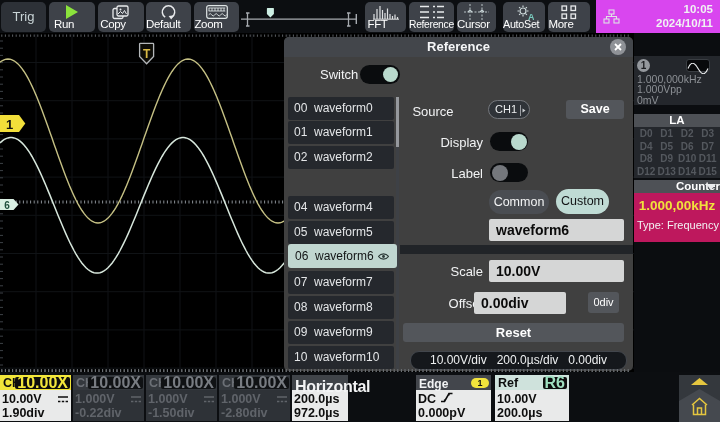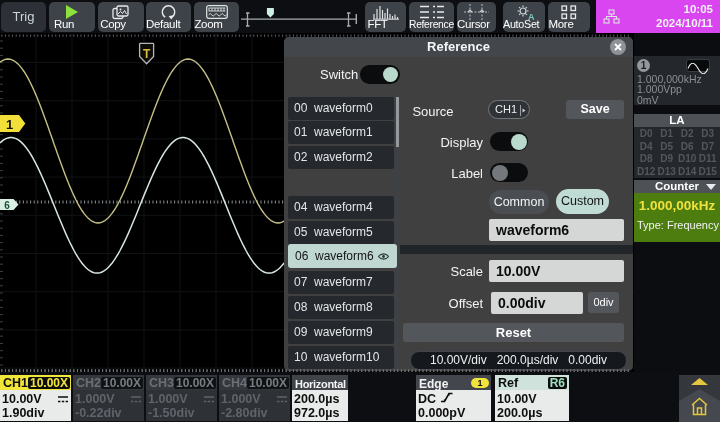--- a/index.html
+++ b/index.html
@@ -1,21 +1,21 @@
 <!DOCTYPE html>
 <html><head><meta charset="utf-8"><style>
 *{margin:0;padding:0;box-sizing:border-box;font-family:"Liberation Sans",sans-serif;}
 html,body{width:720px;height:422px;overflow:hidden;background:#0c0e11;}
 #root{position:absolute;top:0;left:0;width:720px;height:422px;background:#0c0e11;}
 .abs{position:absolute;}
 .btn{position:absolute;top:2px;height:30px;background:#3e4249;border-radius:5px;color:#fff;}
 .btn .lbl{position:absolute;bottom:2px;left:0;right:16px;text-align:center;font-size:11.5px;font-weight:normal;color:#fff;letter-spacing:-0.3px;white-space:nowrap;}
 .hdr{position:absolute;left:0;top:0;right:0;height:15px;}
 .chlbl{position:absolute;left:3px;top:1px;font-size:12.5px;font-weight:bold;}
-.chbadge{position:absolute;right:1px;top:1.5px;height:12px;border-radius:2px;font-weight:bold;font-size:12px;line-height:12px;padding:0 2px;}
+.chbadge{position:absolute;right:1px;top:1.5px;height:12px;border-radius:2px;font-weight:bold;font-size:16px;line-height:12px;padding:0 2px;}
 .row1{position:absolute;left:2px;top:17px;font-size:12.5px;font-weight:bold;}
 .row2{position:absolute;left:2px;top:31px;font-size:12.5px;font-weight:bold;}
 .sideh{position:absolute;left:634px;width:86px;height:13px;background:#4e5156;text-align:center;font-size:11.5px;font-weight:bold;color:#fff;line-height:13px;}
 .lbR{position:absolute;text-align:right;color:#f2f3f4;font-size:13px;width:80px;}
 .fld{position:absolute;background:#d5d6d6;border-radius:2px;color:#0b0b0b;font-weight:bold;font-size:14px;line-height:22px;padding-left:7px;height:22px;}
 .gbtn{position:absolute;background:#53565b;border-radius:3px;color:#fff;text-align:center;}
 </style></head><body>
 <div id="root">
 
 <div class="abs" style="left:0;top:0;width:720px;height:33px;background:#0c0e11;"></div>
@@ -777,24 +777,24 @@
   <span>D8</span>
         <span>D9</span>
         <span>D10</span>
         <span>D11</span>
   <span>D12</span>
         <span>D13</span>
         <span>D14</span>
         <span>D15</span>
  </div>
 </div>
-<div class="sideh" style="top:180px;">Counter<svg class="abs" style="right:4px;top:4px;" width="10" height="6" viewBox="0 0 10 6">
+<div class="sideh" style="top:180px;text-align:right;">Counter<svg class="abs" style="right:4px;top:4px;" width="10" height="6" viewBox="0 0 10 6">
         <path d="M0 0 L10 0 L5 6 Z" fill="#e8eaec"></path>
       </svg></div>
-<div class="abs" style="left:634px;top:193px;width:86px;height:49px;background:#4d7c0f;">
+<div class="abs" style="left:634px;top:193px;width:86px;height:49px;background:#be185d;">
  <div class="abs" style="left:0;top:5px;width:86px;text-align:center;color:#f0e23c;font-size:13.5px;font-weight:bold;">1.000,00kHz</div>
  <div class="abs" style="left:3px;top:26px;color:#f2f3f4;font-size:11px;">Type: Frequency</div>
 </div>
 <div class="abs" style="left:631px;top:189px;width:2px;height:9px;background:#d7b93c;"></div>
 
 <div class="abs" style="left:284px;top:37px;width:349px;height:334px;background:#404040;border-radius:5px;">
  <div class="abs" style="left:0;top:0;width:349px;height:20px;background:#43464b;border-radius:5px 5px 0 0;text-align:center;color:#f5f6f7;font-size:13px;font-weight:bold;line-height:20px;">Reference</div>
  <div class="abs" style="left:326px;top:2px;width:16px;height:16px;border-radius:8px;background:#8f9297;">
   <svg width="16" height="16" viewBox="0 0 16 16">
           <path d="M5 5 L11 11 M11 5 L5 11" stroke="#fff" stroke-width="1.8"></path>
@@ -846,21 +846,21 @@
 
  <div class="abs" style="left:205px;top:153px;width:60px;height:24px;background:#4a4d52;border-radius:12px;color:#f2f3f4;font-size:12.5px;text-align:center;line-height:24px;">Common</div>
  <div class="abs" style="left:272px;top:152px;width:53px;height:25px;background:#bfdbd4;border-radius:13px;color:#121415;font-size:12.5px;text-align:center;line-height:25px;">Custom</div>
  <div class="fld" style="left:205px;top:182px;width:135px;">waveform6</div>
 
  <div class="abs" style="left:116px;top:208px;width:233px;height:9px;background:#212428;"></div>
 
  <div class="lbR" style="left:119px;top:227px;">Scale</div>
  <div class="fld" style="left:205px;top:223px;width:135px;">10.00V</div>
  <div class="lbR" style="left:119px;top:259px;">Offset</div>
- <div class="fld" style="left:207px;top:255px;width:92px;">0.00div</div>
+ <div class="fld" style="left:190px;top:255px;width:92px;">0.00div</div>
  <div class="gbtn" style="left:304px;top:255px;width:31px;height:21px;font-size:11px;line-height:21px;">0div</div>
  <div class="gbtn" style="left:119px;top:286px;width:221px;height:19px;font-size:13px;font-weight:bold;line-height:19px;">Reset</div>
  <div class="abs" style="left:126px;top:314px;width:217px;height:19px;background:#15181c;border:1px solid #42464c;border-radius:9px;line-height:17px;color:#eef0f1;font-size:12px;text-align:center;line-height:17px;">10.00V/div&nbsp;&nbsp;&nbsp;200.0µs/div&nbsp;&nbsp;&nbsp;0.00div</div>
 </div>
 
 <div class="abs" style="left:0;top:372px;width:720px;height:50px;background:#0c0e11;"></div>
 <svg class="abs" style="left:0;top:369px;" width="630" height="3" viewBox="0 0 630 3">
       <g stroke="#6d7176" stroke-width="1">
         <line x1="1.8" y1="0" x2="1.8" y2="3"></line>
         <line x1="5.4" y1="0" x2="5.4" y2="3"></line>
@@ -1076,21 +1076,21 @@
  <div class="chbadge" style="background:#101214;color:#787c82;">10.00X</div>
  <div class="row1" style="color:#60646a;">1.000V</div>
  <svg class="abs" style="left:58px;top:21px;" width="10" height="7" viewBox="0 0 10 7">
         <path d="M0 1 h10 M0 5.5 h2.4 M3.8 5.5 h2.4 M7.6 5.5 h2.4" stroke="#60646a" stroke-width="1.5"></path>
       </svg>
  <div class="row2" style="color:#60646a;">-2.80div</div>
 </div>
 
 <div class="abs" style="left:292px;top:375px;width:56px;height:46px;background:#e9eaea;">
  <div class="hdr" style="background:#404449;"></div>
- <div class="chlbl" style="color:#f2f3f4;font-size:11px;top:2.5px;letter-spacing:-0.3px;">Horizontal</div>
+ <div class="chlbl" style="color:#f2f3f4;font-size:16px;top:2.5px;letter-spacing:-0.3px;">Horizontal</div>
  <div class="row1" style="color:#0d0d0d;">200.0µs</div>
  <div class="row2" style="color:#0d0d0d;">972.0µs</div>
 </div>
 
 
 <div class="abs" style="left:416px;top:375px;width:75px;height:46px;background:#e9eaea;">
  <div class="hdr" style="background:#43464c;"></div>
  <div class="chlbl" style="color:#f2f3f4;font-size:12px;top:1.5px;">Edge</div>
  <div class="abs" style="left:55px;top:2.5px;width:18px;height:10px;background:#f2e33c;border-radius:5px;color:#111;font-size:9px;font-weight:bold;text-align:center;line-height:10px;">1</div>
  <div class="row1" style="color:#0d0d0d;">DC

